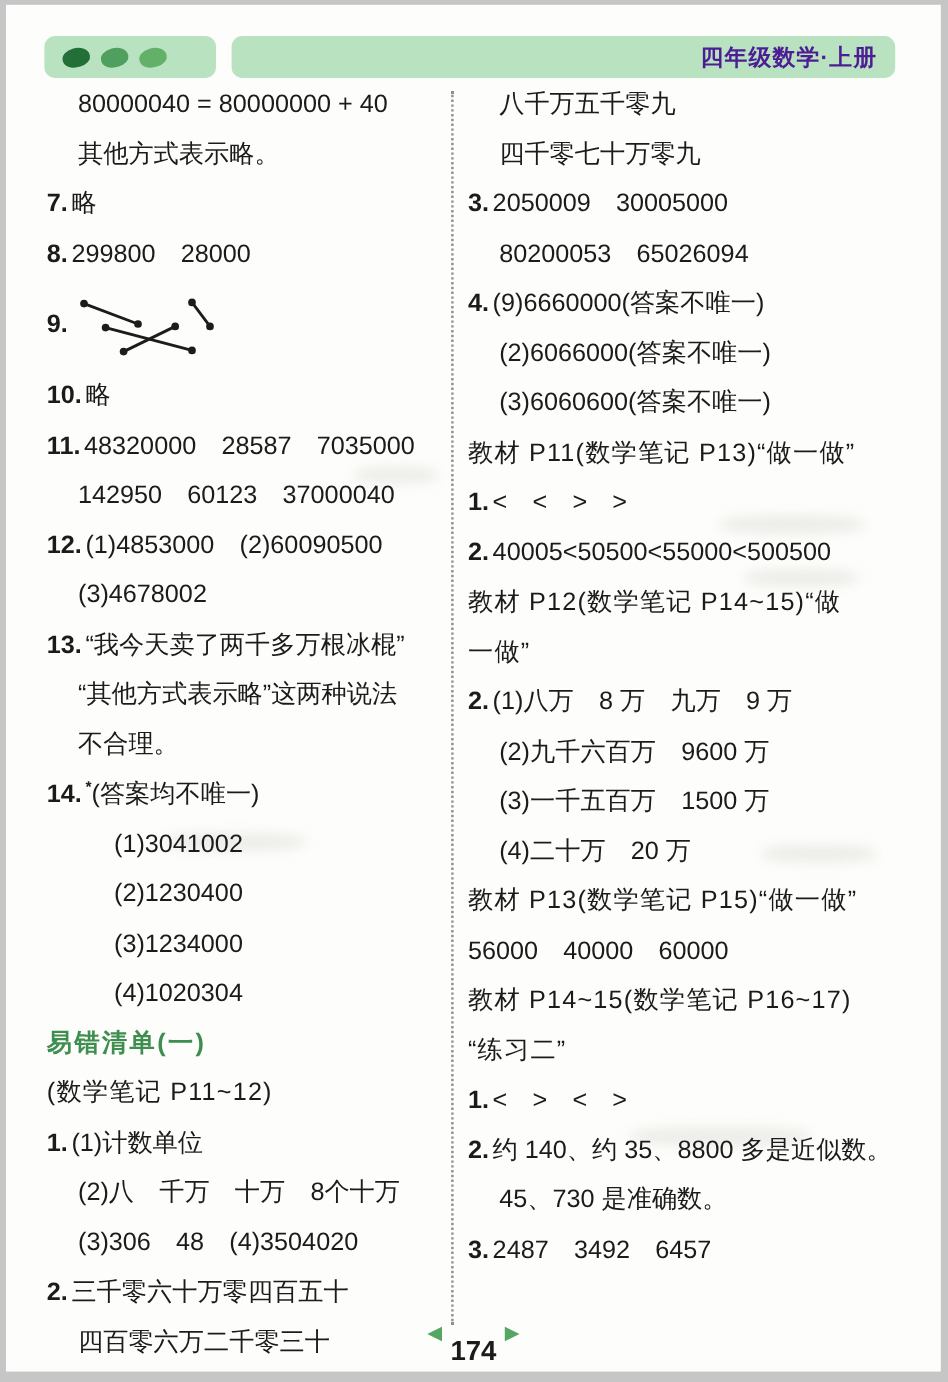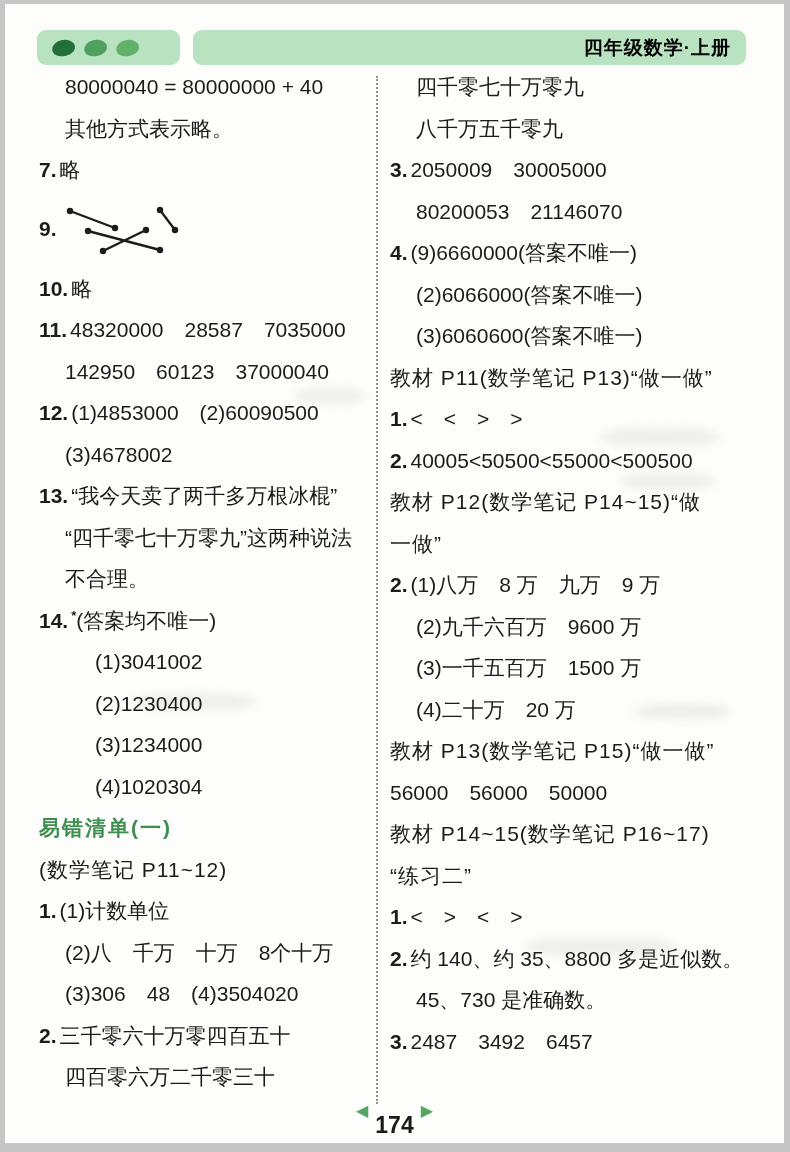--- a/index.html
+++ b/index.html
@@ -20,21 +20,21 @@
   }
   .dot{width:23px;height:16px;border-radius:55% 60% 50% 55%;transform:rotate(-14deg);}
   .header-bar{
     position:absolute;left:188px;top:26px;width:553px;height:35px;
     background:#b9e2c0;border-radius:9px;
     display:flex;align-items:center;justify-content:flex-end;
     padding-right:15px;box-sizing:border-box;
   }
   .header-title{
     font-family:"Liberation Sans","DejaVu Sans",sans-serif;
-    font-weight:bold;font-size:19px;color:#000000;letter-spacing:1px;
+    font-weight:bold;font-size:19px;color:#4c1d95;letter-spacing:1px;
   }
   
   .col{position:absolute;top:62px;}
   .col-left{left:34px;width:346px;}
   .col-right{left:385px;width:378px;}
   .divider{
     position:absolute;left:371px;top:72px;height:1028px;width:0;
     border-left:2px dotted #8f8f8f;
   }
   .line{
@@ -83,20 +83,21 @@
   <div class="smudge" style="left:595px;top:425px;width:120px;height:16px;"></div>
   <div class="smudge" style="left:615px;top:470px;width:95px;height:15px;"></div>
   <div class="smudge" style="left:630px;top:700px;width:95px;height:15px;"></div>
   <div class="smudge" style="left:520px;top:935px;width:150px;height:16px;"></div>
   <div class="smudge" style="left:130px;top:690px;width:120px;height:15px;"></div>
 
   <div class="col col-left">
       <div class="line ind1"><span>80000040 = 80000000 + 40</span></div>
       <div class="line ind1"><span>其他方式表示略。</span></div>
       <div class="line"><b class="ln">7.</b><span>略</span></div>
+      <div class="line"><b class="ln">8.</b><span>299800　28000</span></div>
       <div class="line diag">
         <b class="ln">9.</b>
         <svg width="120" height="56" viewBox="0 0 120 56">
           <line x1="6" y1="8" x2="51" y2="25" stroke="#1c1c1c" stroke-width="2.4"></line>
           <circle cx="6" cy="8" r="3.2" fill="#1c1c1c"></circle>
           <circle cx="51" cy="25" r="3.2" fill="#1c1c1c"></circle>
           <line x1="96" y1="7" x2="111" y2="27" stroke="#1c1c1c" stroke-width="2.4"></line>
           <circle cx="96" cy="7" r="3.2" fill="#1c1c1c"></circle>
           <circle cx="111" cy="27" r="3.2" fill="#1c1c1c"></circle>
           <line x1="24" y1="28" x2="96" y2="47" stroke="#1c1c1c" stroke-width="2.4"></line>
@@ -106,55 +107,55 @@
           <circle cx="39" cy="48" r="3.2" fill="#1c1c1c"></circle>
           <circle cx="82" cy="27" r="3.2" fill="#1c1c1c"></circle>
         </svg>
       </div>
       <div class="line"><b class="ln">10.</b><span>略</span></div>
       <div class="line"><b class="ln">11.</b><span>48320000　28587　7035000</span></div>
       <div class="line ind1"><span>142950　60123　37000040</span></div>
       <div class="line"><b class="ln">12.</b><span>(1)4853000　(2)60090500</span></div>
       <div class="line ind1"><span>(3)4678002</span></div>
       <div class="line"><b class="ln">13.</b><span>“我今天卖了两千多万根冰棍”</span></div>
-      <div class="line ind1"><span>“四千零七十万零九”这两种说法</span></div>
+      <div class="line ind1"><span>“其他方式表示略”这两种说法</span></div>
       <div class="line ind1"><span>不合理。</span></div>
       <div class="line"><b class="ln">14.</b><sup class="star">*</sup><span>(答案均不唯一)</span></div>
       <div class="line ind2"><span>(1)3041002</span></div>
       <div class="line ind2"><span>(2)1230400</span></div>
       <div class="line ind2"><span>(3)1234000</span></div>
       <div class="line ind2"><span>(4)1020304</span></div>
       <div class="line ghead"><span>易错清单(一)</span></div>
       <div class="line bold"><span>(数学笔记 P11~12)</span></div>
       <div class="line"><b class="ln">1.</b><span>(1)计数单位</span></div>
       <div class="line ind1"><span>(2)八　千万　十万　8个十万</span></div>
       <div class="line ind1"><span>(3)306　48　(4)3504020</span></div>
       <div class="line"><b class="ln">2.</b><span>三千零六十万零四百五十</span></div>
       <div class="line ind1"><span>四百零六万二千零三十</span></div>
     </div>
   <div class="divider"></div>
   <div class="col col-right">
+      <div class="line ind1"><span>八千万五千零九</span></div>
       <div class="line ind1"><span>四千零七十万零九</span></div>
-      <div class="line ind1"><span>八千万五千零九</span></div>
       <div class="line"><b class="ln">3.</b><span>2050009　30005000</span></div>
-      <div class="line ind1"><span>80200053　21146070</span></div>
+      <div class="line ind1"><span>80200053　65026094</span></div>
       <div class="line"><b class="ln">4.</b><span>(9)6660000(答案不唯一)</span></div>
       <div class="line ind1"><span>(2)6066000(答案不唯一)</span></div>
       <div class="line ind1"><span>(3)6060600(答案不唯一)</span></div>
       <div class="line bold"><span>教材 P11(数学笔记 P13)“做一做”</span></div>
       <div class="line"><b class="ln">1.</b><span>&lt;　&lt;　&gt;　&gt;</span></div>
       <div class="line"><b class="ln">2.</b><span>40005&lt;50500&lt;55000&lt;500500</span></div>
       <div class="line bold"><span>教材 P12(数学笔记 P14~15)“做</span></div>
       <div class="line bold"><span>一做”</span></div>
       <div class="line"><b class="ln">2.</b><span>(1)八万　8 万　九万　9 万</span></div>
       <div class="line ind1"><span>(2)九千六百万　9600 万</span></div>
       <div class="line ind1"><span>(3)一千五百万　1500 万</span></div>
       <div class="line ind1"><span>(4)二十万　20 万</span></div>
       <div class="line bold"><span>教材 P13(数学笔记 P15)“做一做”</span></div>
-      <div class="line"><span>56000　56000　50000</span></div>
+      <div class="line"><span>56000　40000　60000</span></div>
       <div class="line bold"><span>教材 P14~15(数学笔记 P16~17)</span></div>
       <div class="line bold"><span>“练习二”</span></div>
       <div class="line"><b class="ln">1.</b><span>&lt;　&gt;　&lt;　&gt;</span></div>
       <div class="line"><b class="ln">2.</b><span>约 140、约 35、8800 多是近似数。</span></div>
       <div class="line ind1"><span>45、730 是准确数。</span></div>
       <div class="line"><b class="ln">3.</b><span>2487　3492　6457</span></div>
     </div>
 
   <div class="footer">
     <span class="nav">◀</span>

